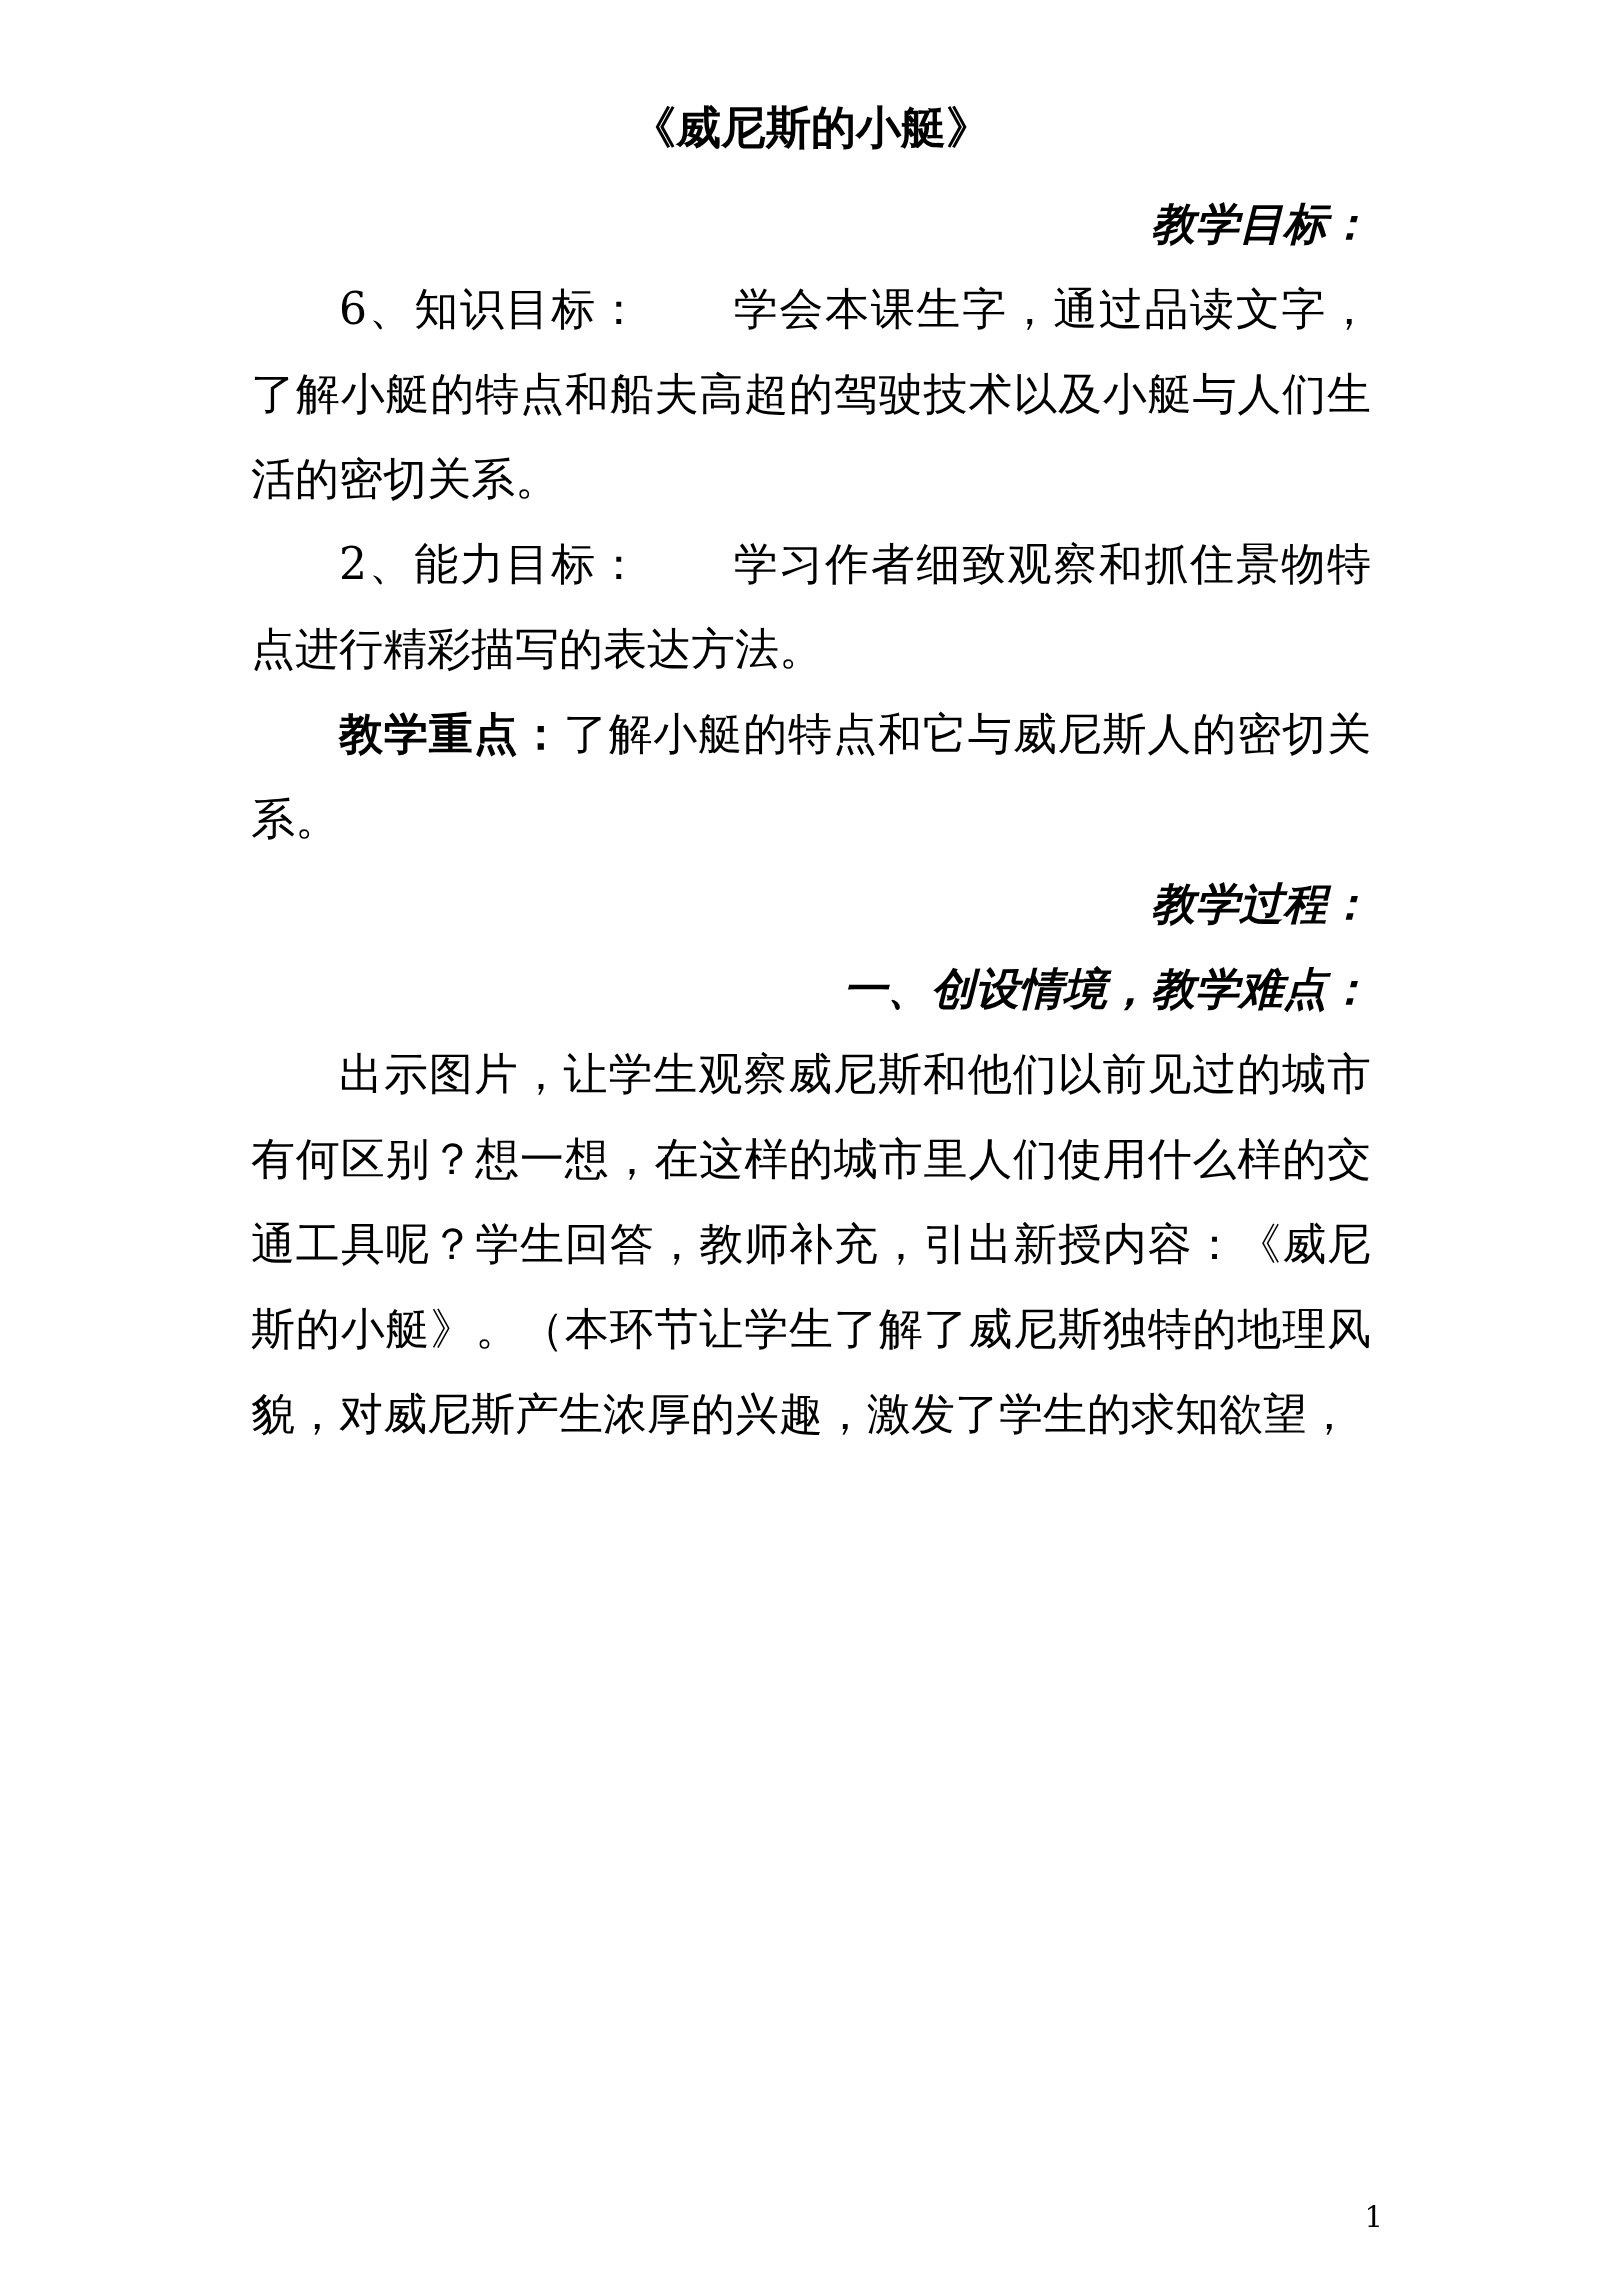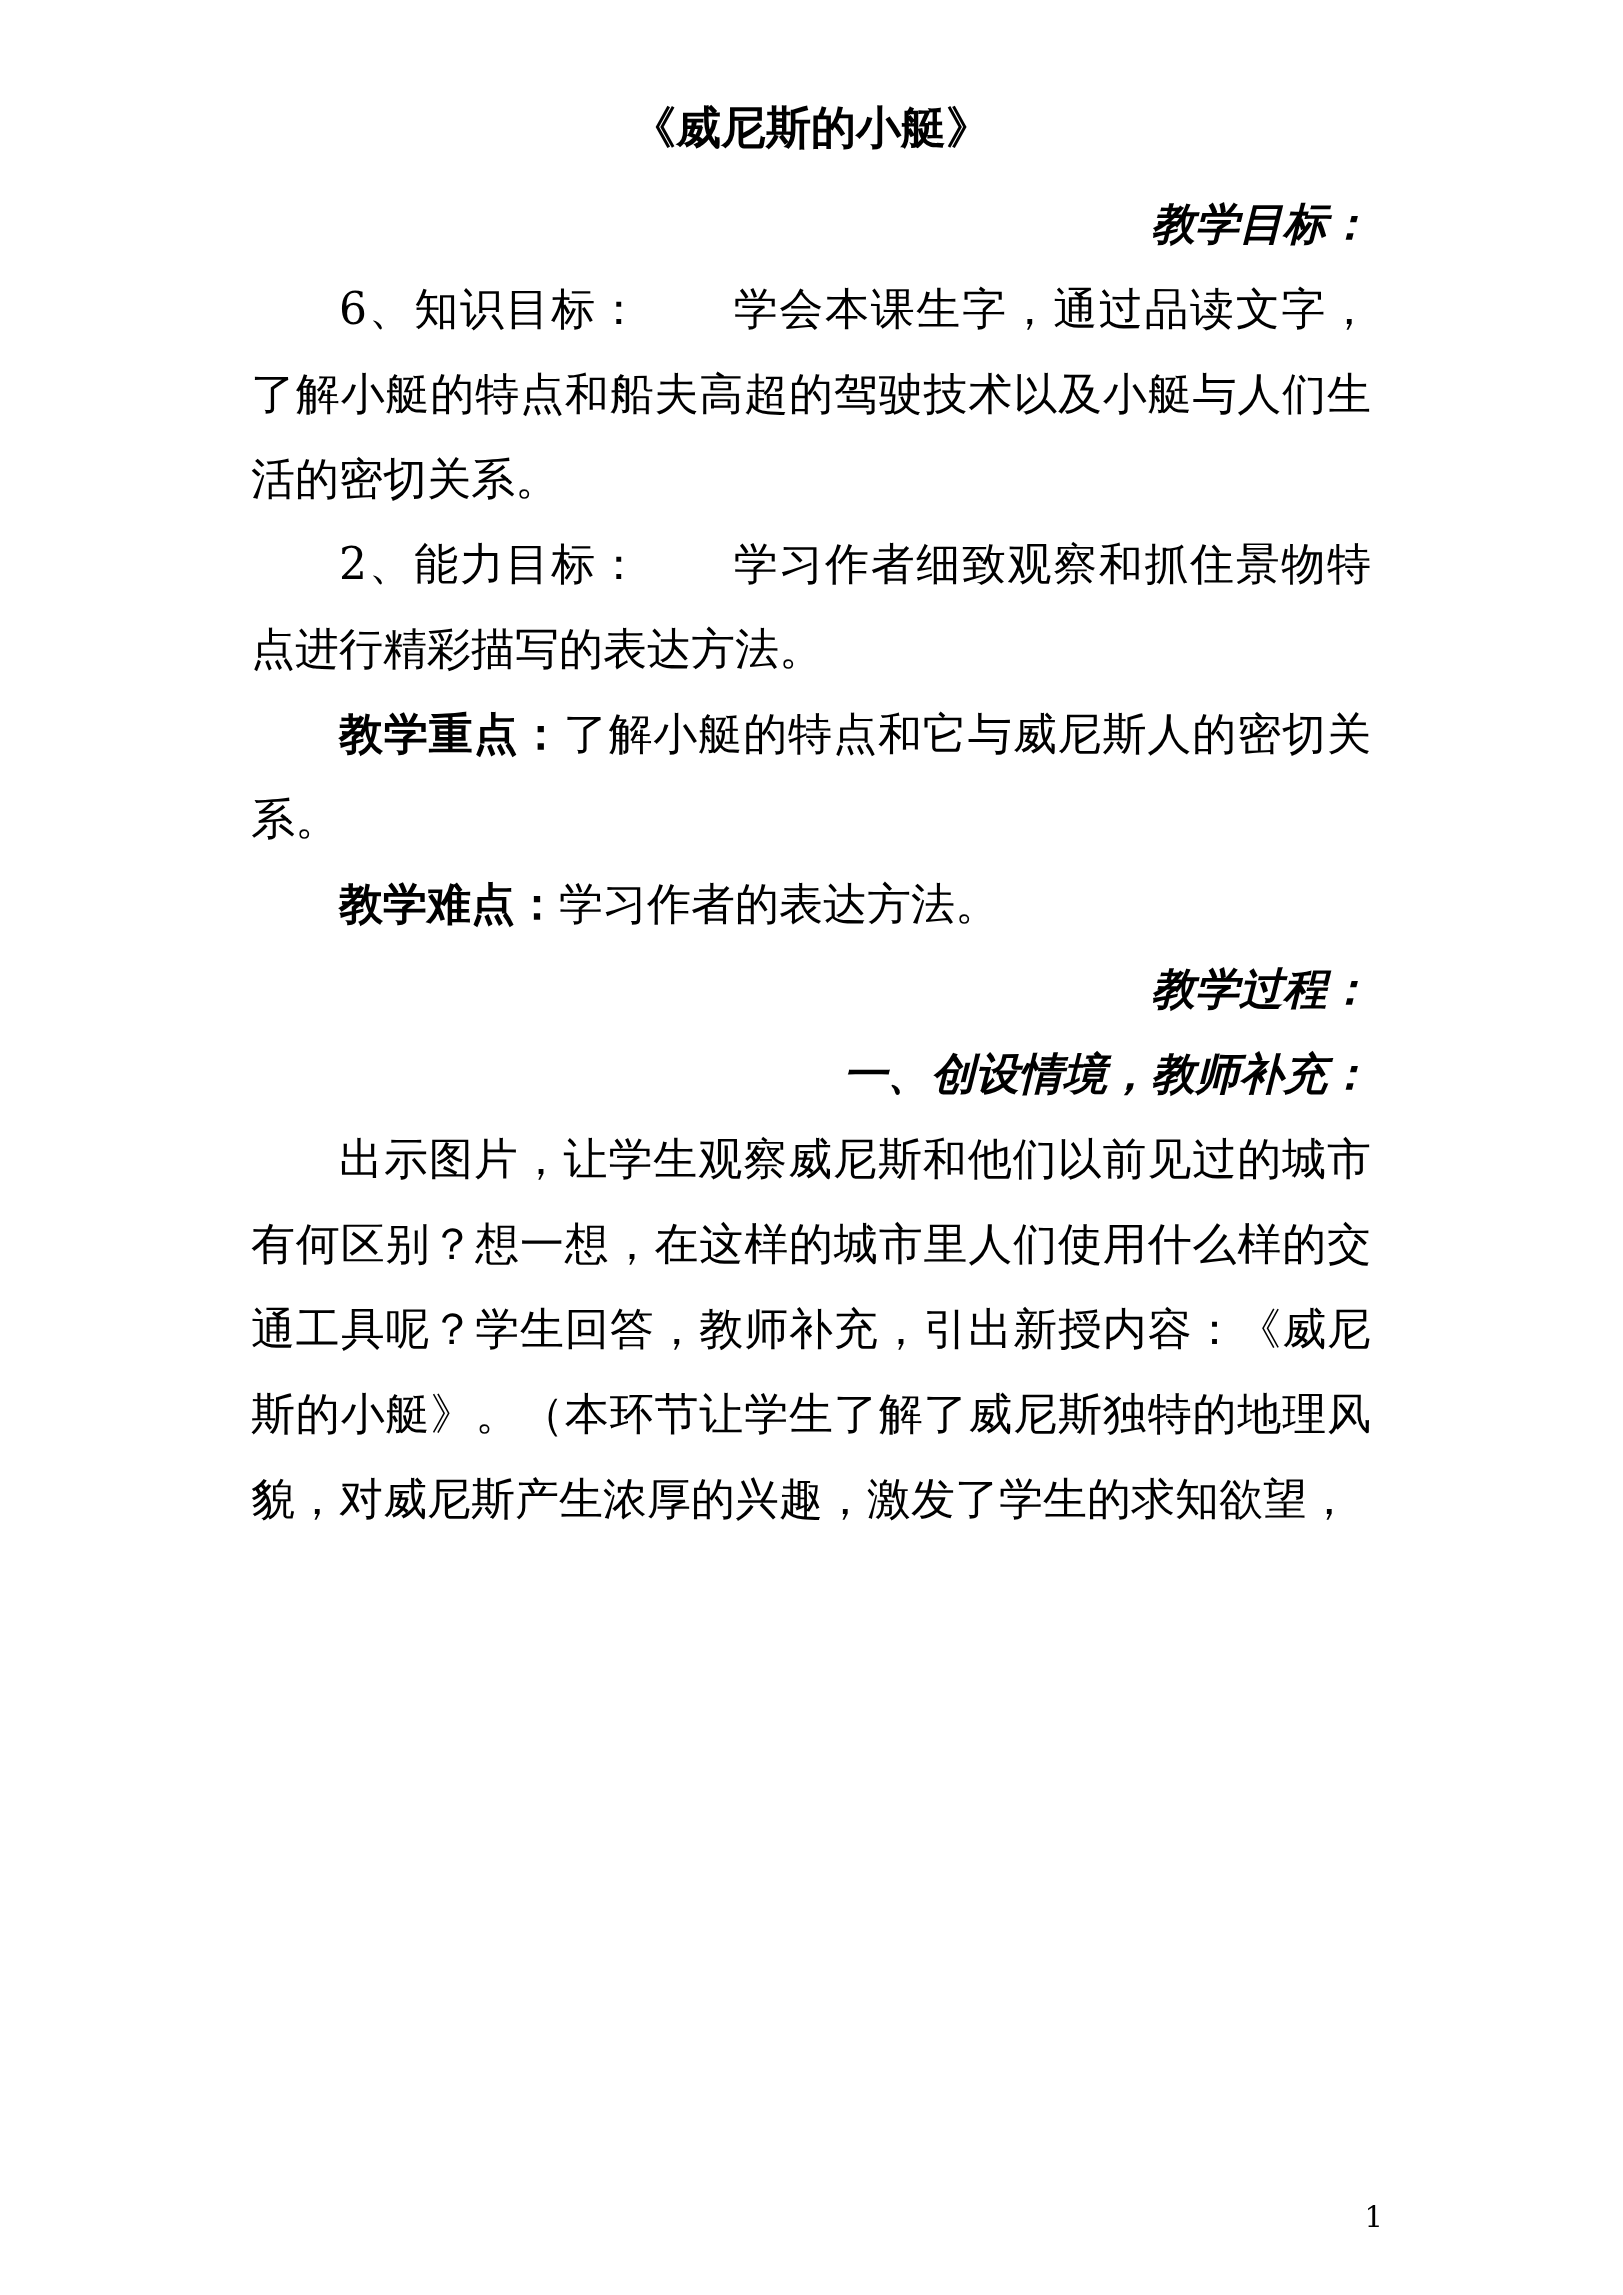--- a/index.html
+++ b/index.html
@@ -57,24 +57,23 @@
   <h2 class="heading">教学目标：</h2>
 
   <p class="para indent">6、知识目标：　　学会本课生字，通过品读文字，了解小艇的特点和船夫高超的驾驶技术以及小艇与人们生活的密切关系。</p>
 
   <p class="para indent">2、能力目标：　　学习作者细致观察和抓住景物特点进行精彩描写的表达方法。</p>
 
 
 
   <p class="para indent"><span class="bold">教学重点：</span><span>了解小艇的特点和它与威尼斯人的密切关系。</span></p>
 
-  <p class="para indent"><span class="bold">教学难点：</span><span>学习作者的表达方法。</span></p>
 
   <h2 class="heading">教学过程：</h2>
 
-  <h2 class="heading">一、创设情境，教师补充：</h2>
+  <h2 class="heading">一、创设情境，教学难点：</h2>
 
   <p class="para indent">出示图片，让学生观察威尼斯和他们以前见过的城市有何区别？想一想，在这样的城市里人们使用什么样的交通工具呢？学生回答，教师补充，引出新授内容：《威尼斯的小艇》。（本环节让学生了解了威尼斯独特的地理风貌，对威尼斯产生浓厚的兴趣，激发了学生的求知欲望，</p>
 
   <div class="page-number">1</div>
 
 </div>
 
 
 </body></html>

